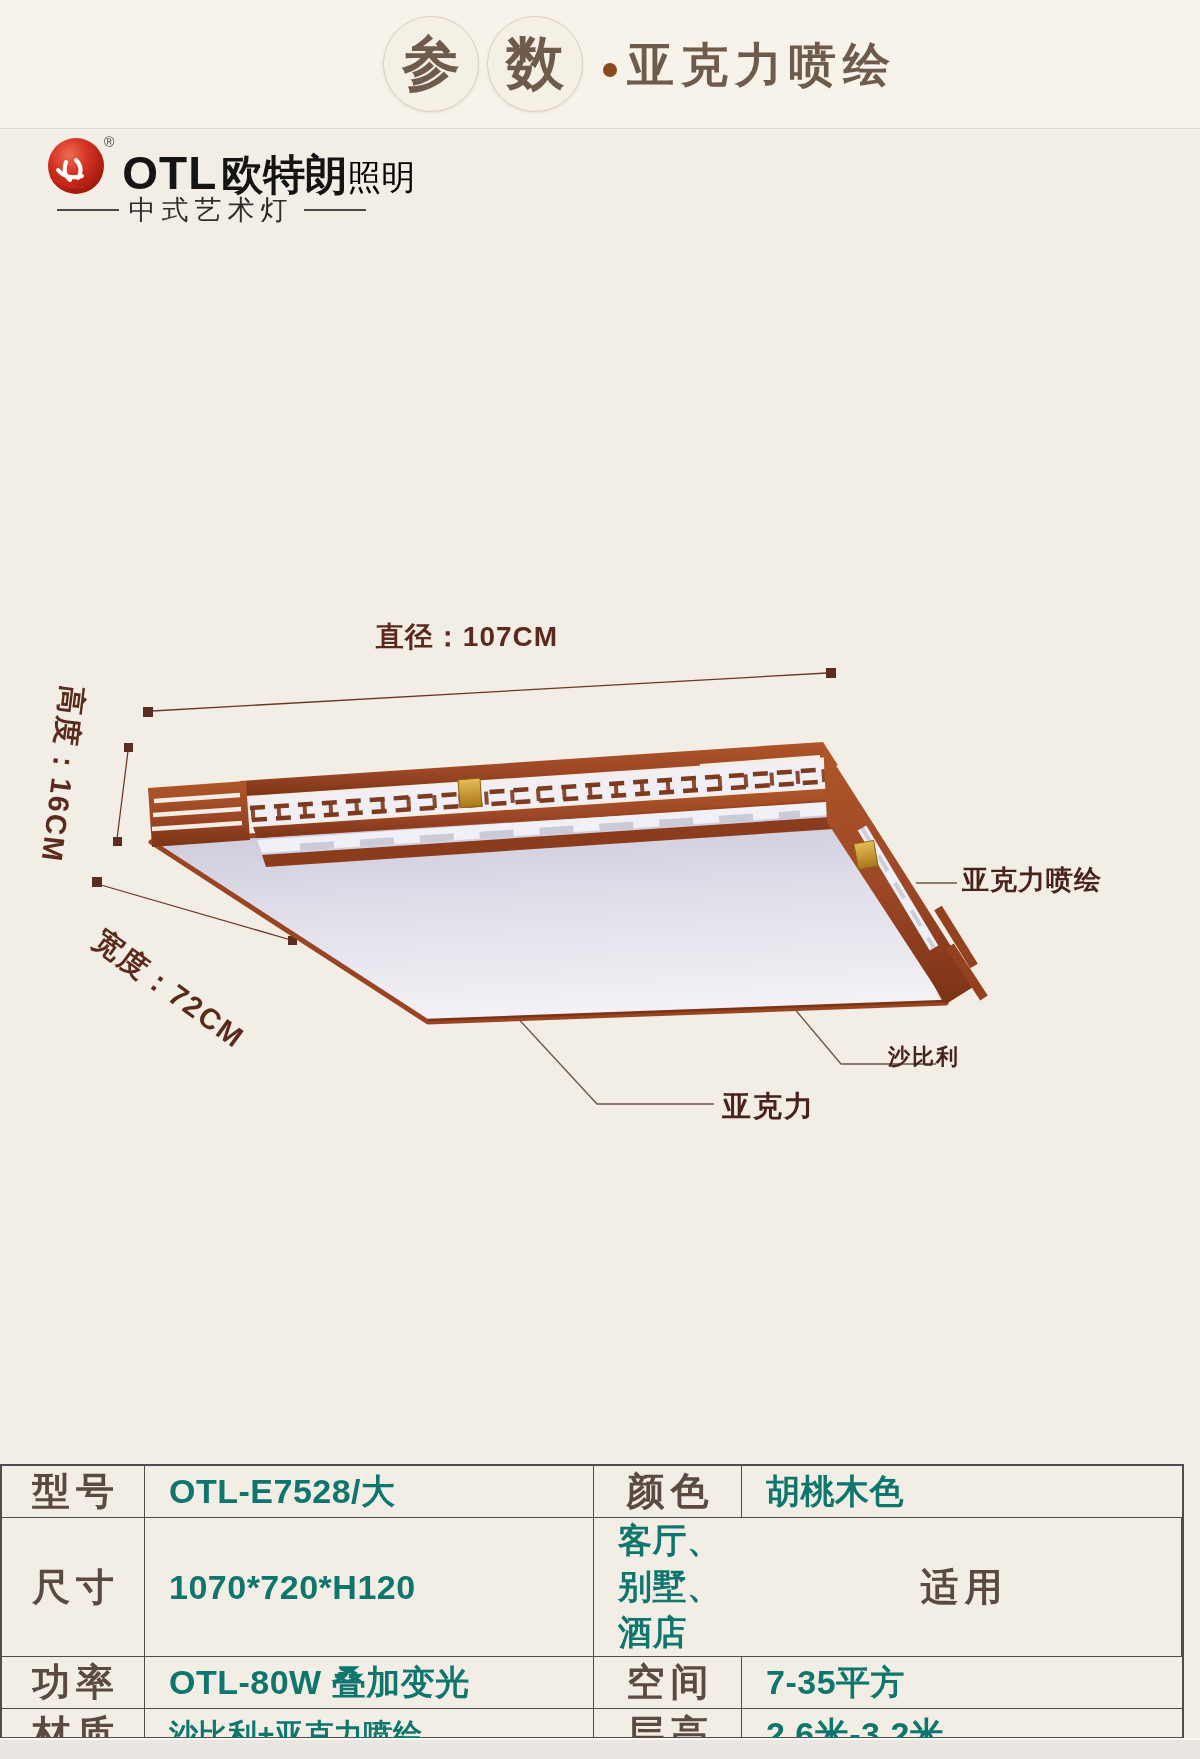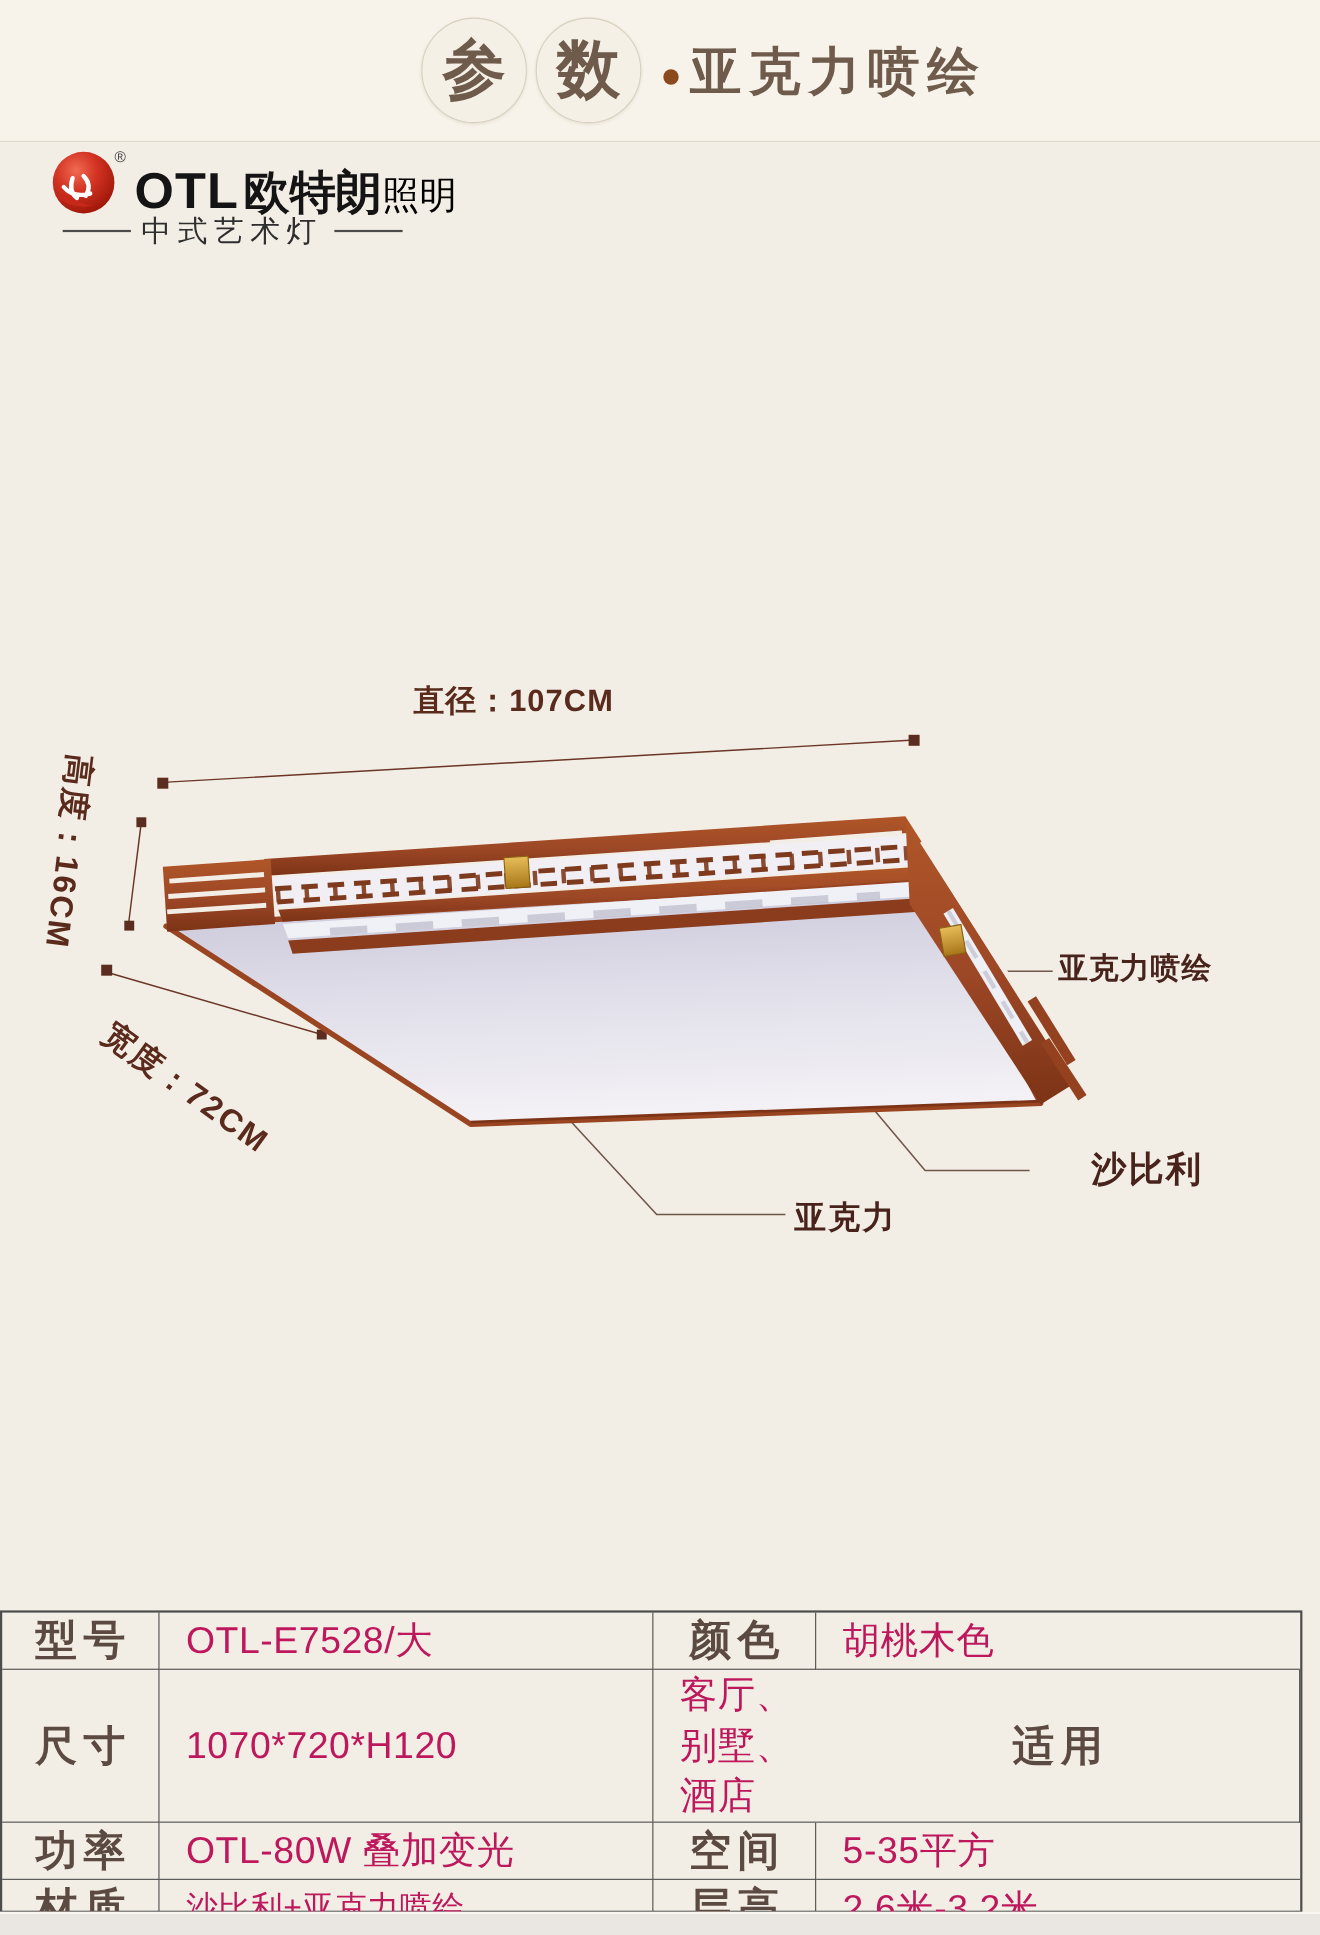--- a/index.html
+++ b/index.html
@@ -39,35 +39,35 @@
   .tag-line{height:2px;background:#4a4a4a;flex:1;max-width:62px;}
   .tagline-text{font-size:27px;color:#2e2e2e;letter-spacing:6px;margin:0 10px;white-space:nowrap;}
 
   
   .dim-text{color:#5a2a1d;font-weight:600;white-space:nowrap;}
   .dim-diameter{left:332px;top:618px;width:270px;text-align:center;font-size:28px;letter-spacing:1px;}
   .dim-height{left:92px;top:688px;font-size:29px;transform-origin:0 0;transform:rotate(97deg);letter-spacing:2px;}
   .dim-width{left:108px;top:921px;font-size:29px;transform-origin:0 0;transform:rotate(36deg);letter-spacing:2px;}
   .callout{color:#47231c;font-weight:700;white-space:nowrap;}
   .co-print{left:962px;top:862px;font-size:27px;letter-spacing:1px;}
-  .co-sapele{left:992px;top:1042px;font-size:32px;letter-spacing:2px;}
+  .co-sapele{left:888px;top:1042px;font-size:22px;letter-spacing:2px;}
   .co-acrylic{left:722px;top:1087px;font-size:29px;letter-spacing:2px;}
 
   
   .spec-table{
     left:0;top:1464px;width:1184px;height:275px;box-sizing:border-box;
     border:2px solid #4d4d4d;background:transparent;
     display:grid;grid-template-columns:143px 449px 148px 1fr;grid-auto-rows:1fr;
   }
   .cell{border-right:1px solid #4d4d4d;border-bottom:1px solid #4d4d4d;
     display:flex;align-items:center;box-sizing:border-box;}
   .cell.lastcol{border-right:none;}
   .cell.lastrow{border-bottom:none;}
   .cell.label{justify-content:center;font-size:38px;font-weight:800;color:#5b4a41;letter-spacing:6px;text-indent:6px;}
-  .cell.value{padding-left:24px;font-size:34px;font-weight:400;color:#be185d;letter-spacing:0.5px;}
+  .cell.value{padding-left:24px;font-size:34px;font-weight:700;color:#0f766e;letter-spacing:0.5px;}
   .cell.value.small{font-size:29px;}
 
   .bottom-strip{left:0;top:1738px;width:1200px;height:21px;background:#eae7e2;border-top:2px solid #f8f6f1;}
 </style>
 </head>
 <body>
 
 <div class="abs top-band">
   <div class="header-group">
     <div class="hdr-circle">
@@ -208,21 +208,21 @@
   <div class="cell value lastcol">胡桃木色</div>
 
   <div class="cell label">尺寸</div>
   <div class="cell value">1070*720*H120</div>
   <div class="cell value lastcol">客厅、别墅、酒店</div>
   <div class="cell label">适用</div>
 
   <div class="cell label">功率</div>
   <div class="cell value">OTL-80W 叠加变光</div>
   <div class="cell label">空间</div>
-  <div class="cell value lastcol">5-35平方</div>
+  <div class="cell value lastcol">7-35平方</div>
 
   <div class="cell label lastrow">材质</div>
   <div class="cell value small lastrow">沙比利+亚克力喷绘</div>
   <div class="cell label lastrow">层高</div>
   <div class="cell value lastcol lastrow">2.6米-3.2米</div>
 </div>
 
 <div class="abs bottom-strip"></div>
 
 </body></html>

